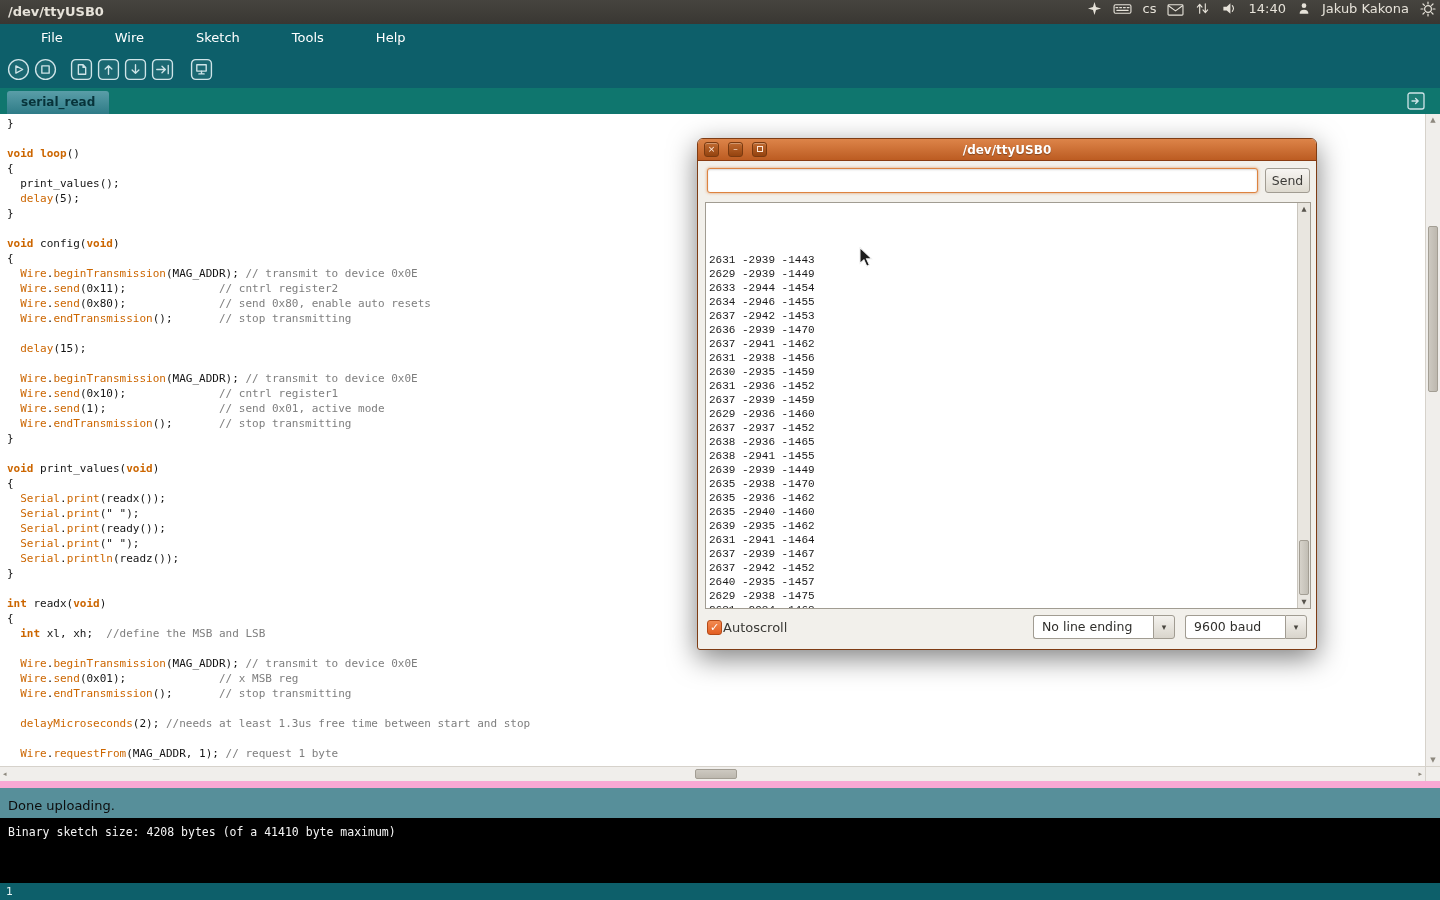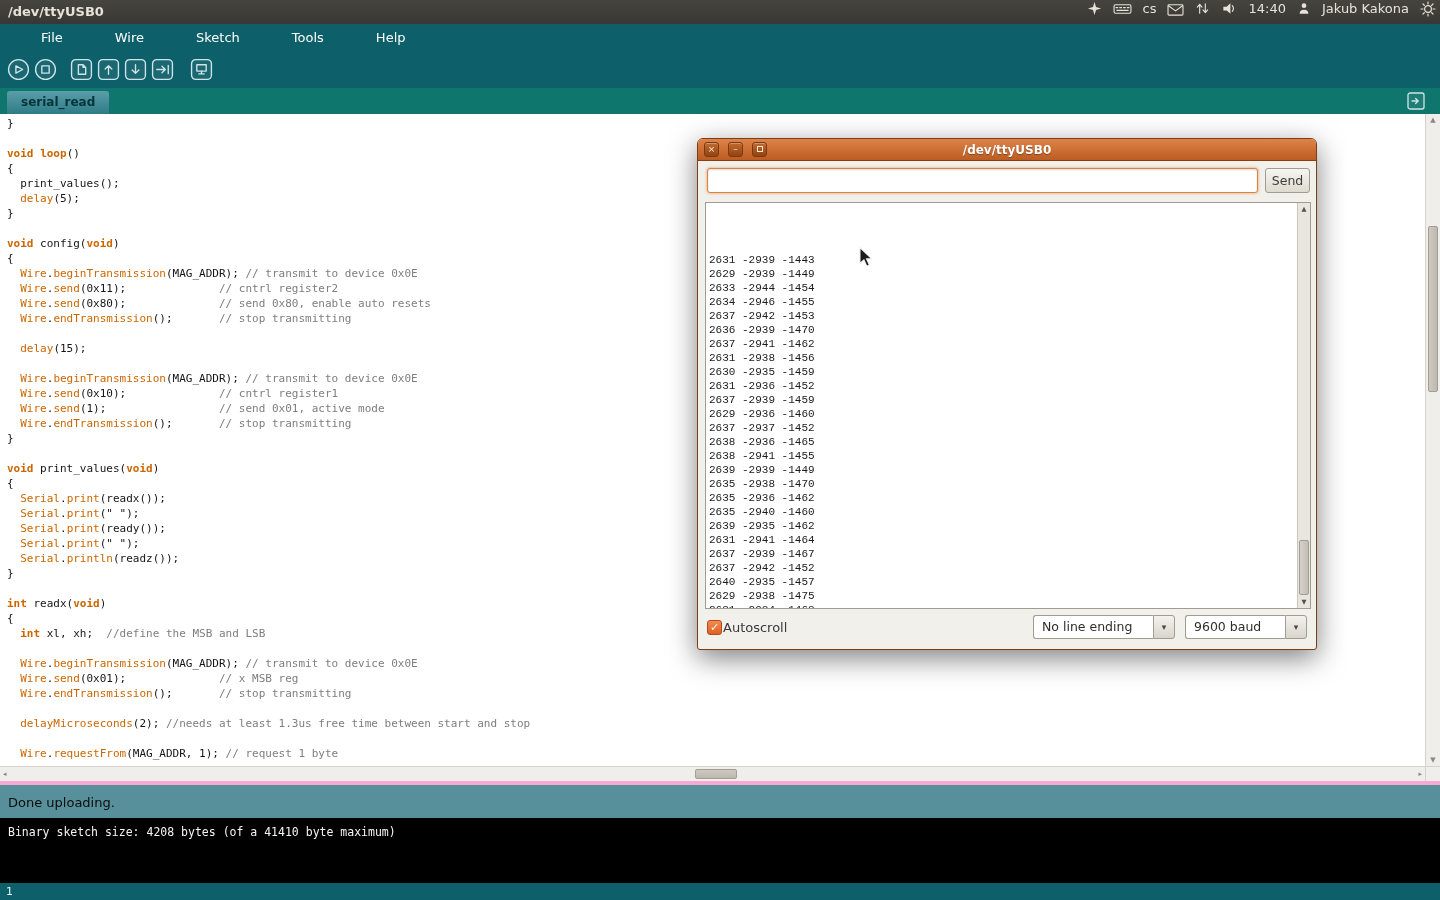--- a/index.html
+++ b/index.html
@@ -54,21 +54,21 @@
 
   .hscroll { position:absolute; left:0; top:766px; right:15px; height:15px; background:#f0eeeb;
              border-top:1px solid #d6d2cb; }
   .hscroll .arr { position:absolute; top:0; line-height:14px; font-size:7px; color:#8d887e; }
   .hthumb { position:absolute; left:695px; top:2px; width:42px; height:10px;
             background:linear-gradient(#cdc9c1,#bdb8af); border:1px solid #a39e94; border-radius:2px; }
   .corner { position:absolute; right:0; top:766px; width:15px; height:15px; background:#f0eeeb;
             border-top:1px solid #d6d2cb; border-left:1px solid #d6d2cb; }
 
   .statusbar { position:absolute; left:0; top:781px; width:100%; height:37px; background:#578f9a;
-               border-top:4px solid #f9a8d4; color:#0d0d0d; font-size:13px; line-height:36px; padding-left:8px; }
+               border-top:7px solid #f9a8d4; color:#0d0d0d; font-size:13px; line-height:36px; padding-left:8px; }
   .console { position:absolute; left:0; top:818px; width:100%; height:65px; background:#000; color:#f4f4f4;
              font-family:"DejaVu Sans Mono","Liberation Mono",monospace; font-size:11.5px; padding:7px 8px; }
   .bottomstrip { position:absolute; left:0; top:883px; width:100%; height:17px; background:#0d5f6a;
                  color:#e8f4f5; font-size:11px; line-height:17px; padding-left:6px; }
 
   
   .serial-window { position:absolute; left:697px; top:138px; width:620px; height:512px; background:#f2f0eb;
                    border:1px solid #7e3c14; border-radius:6px 6px 3px 3px;
                    box-shadow:0 8px 28px rgba(0,0,0,0.5); z-index:10; }
   .sw-titlebar { position:absolute; left:0; top:0; width:100%; height:22px;

